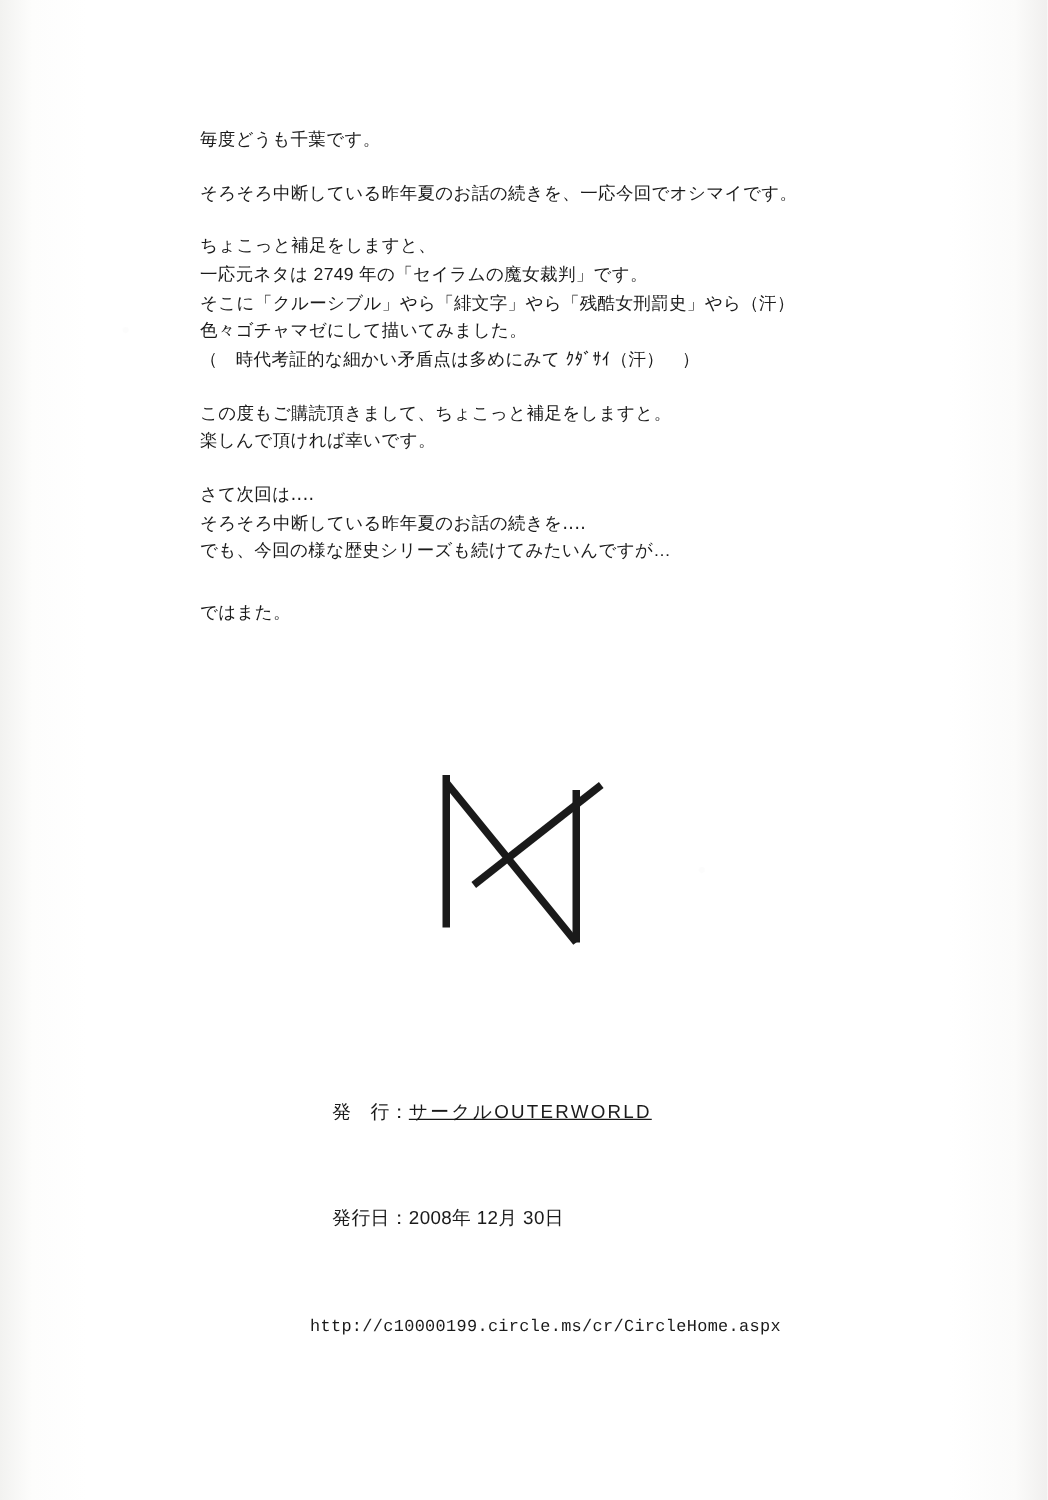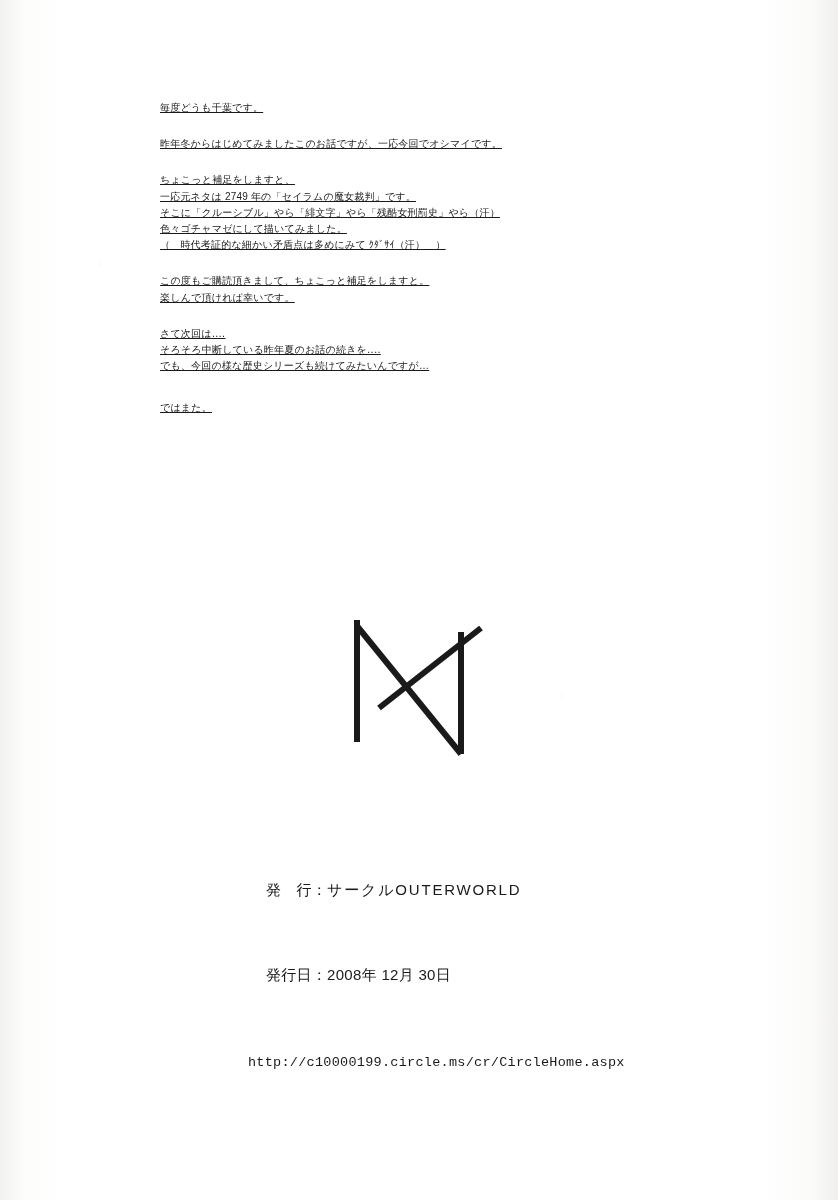--- a/index.html
+++ b/index.html
@@ -34,26 +34,25 @@
       radial-gradient(circle at 34% 81%, rgba(0,0,0,0.010) 0 2px, transparent 3px);
   }
 
   .afterword {
     position: absolute;
     left: 160px;
     top: 100px;
     width: 620px;
   }
   .para {
-    font-size: 10px;
+    font-size: 14px;
     line-height: 1.62;
     letter-spacing: 0.02em;
     margin: 0 0 20px 0;
     white-space: pre-line;
-    text-decoration: underline;
   }
   .para.last {
     margin-bottom: 17px;
   }
   .spacer-sm { height: 6px; }
 
   
   .logo {
     position: absolute;
     left: 0;
@@ -73,39 +72,40 @@
   }
   .colophon-row {
     font-size: 15px;
     line-height: 1.55;
     letter-spacing: 0.02em;
     margin-bottom: 15px;
     white-space: pre;
   }
   .colophon-row .val-wide {
     letter-spacing: 0.12em;
+    text-decoration: underline;
   }
   .url {
     position: absolute;
     left: 248px;
     top: 1055px;
     font-family: "Liberation Mono", "DejaVu Sans Mono", monospace;
     font-size: 13.5px;
     letter-spacing: 0.02em;
     color: #1a1a1a;
   }
 </style>
 </head>
 <body>
 
 <div class="page"></div>
 
 <div class="afterword">
   <p class="para">毎度どうも千葉です。</p>
-  <p class="para">昨年冬からはじめてみましたこのお話ですが、一応今回でオシマイです。</p>
+  <p class="para">そろそろ中断している昨年夏のお話の続きを、一応今回でオシマイです。</p>
   <p class="para">ちょこっと補足をしますと、
 一応元ネタは 2749 年の「セイラムの魔女裁判」です。
 そこに「クルーシブル」やら「緋文字」やら「残酷女刑罰史」やら（汗）
 色々ゴチャマゼにして描いてみました。
 （　時代考証的な細かい矛盾点は多めにみて ｸﾀﾞｻｲ（汗）　）</p>
   <p class="para">この度もご購読頂きまして、ちょこっと補足をしますと。
 楽しんで頂ければ幸いです。</p>
   <p class="para">さて次回は‥‥
 そろそろ中断している昨年夏のお話の続きを‥‥
 でも、今回の様な歴史シリーズも続けてみたいんですが…</p>

